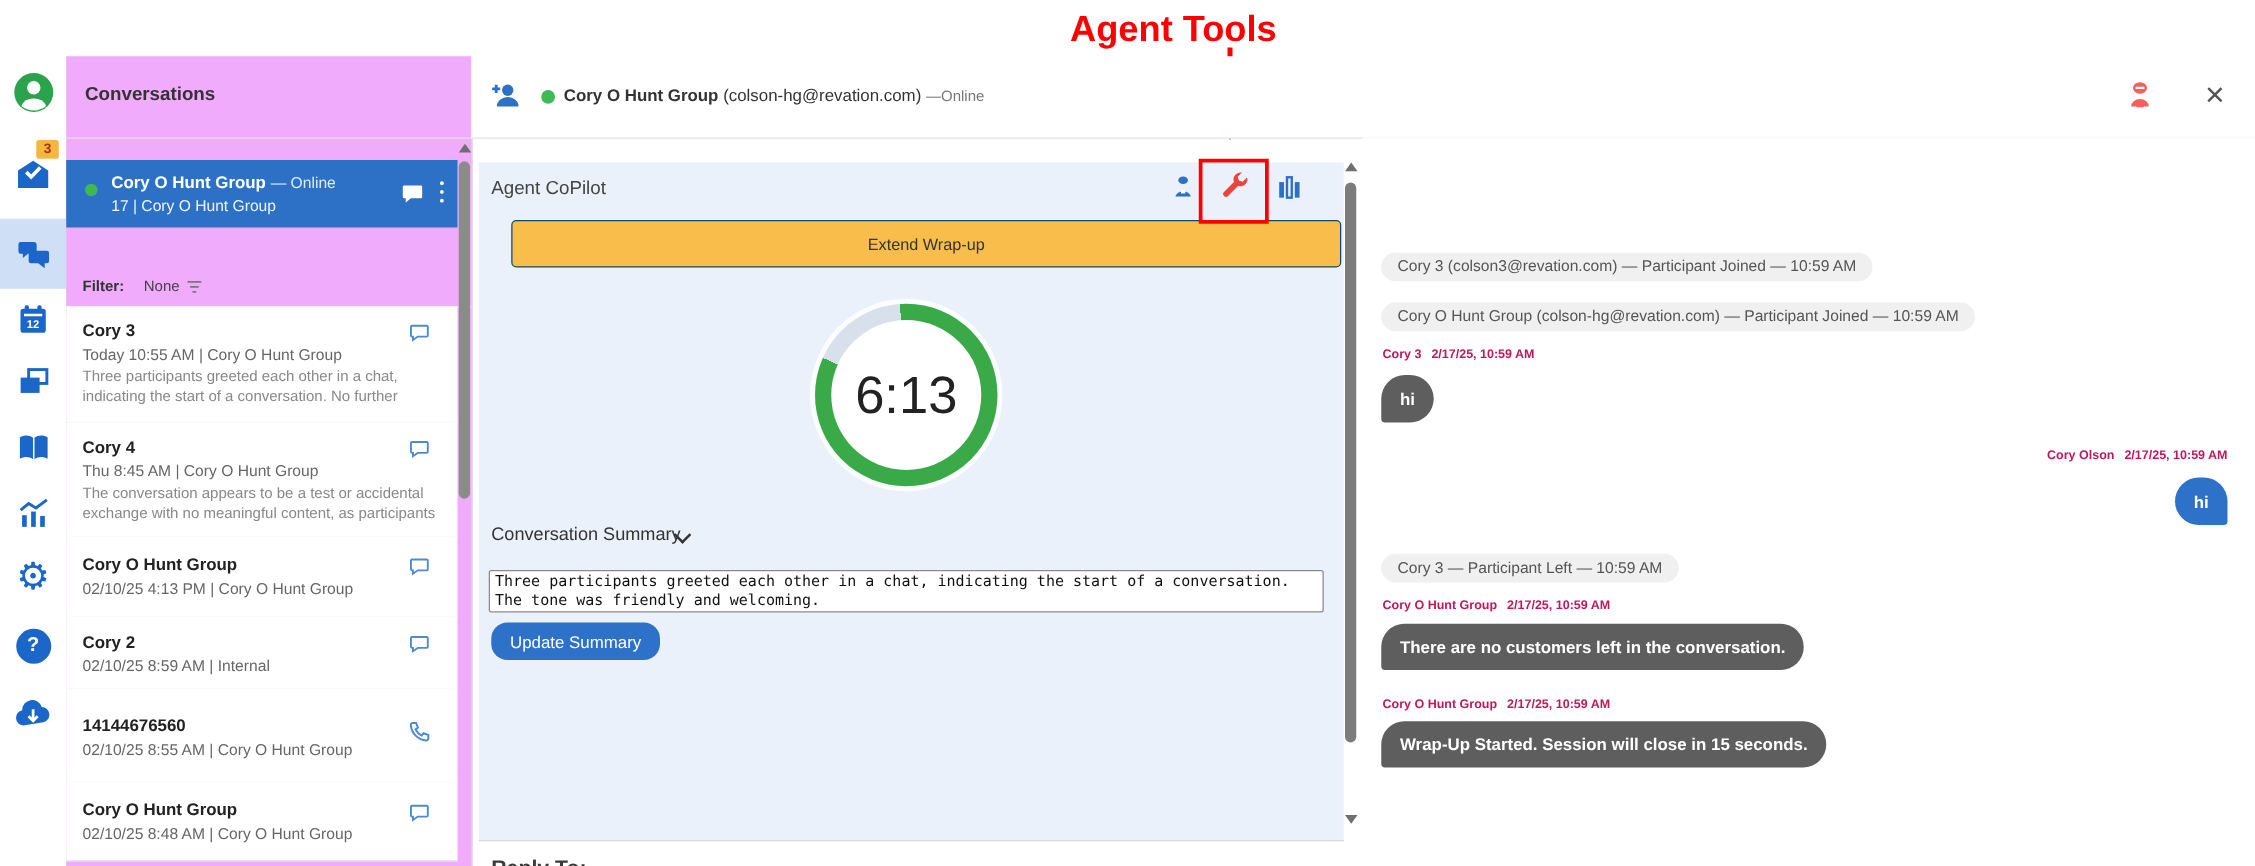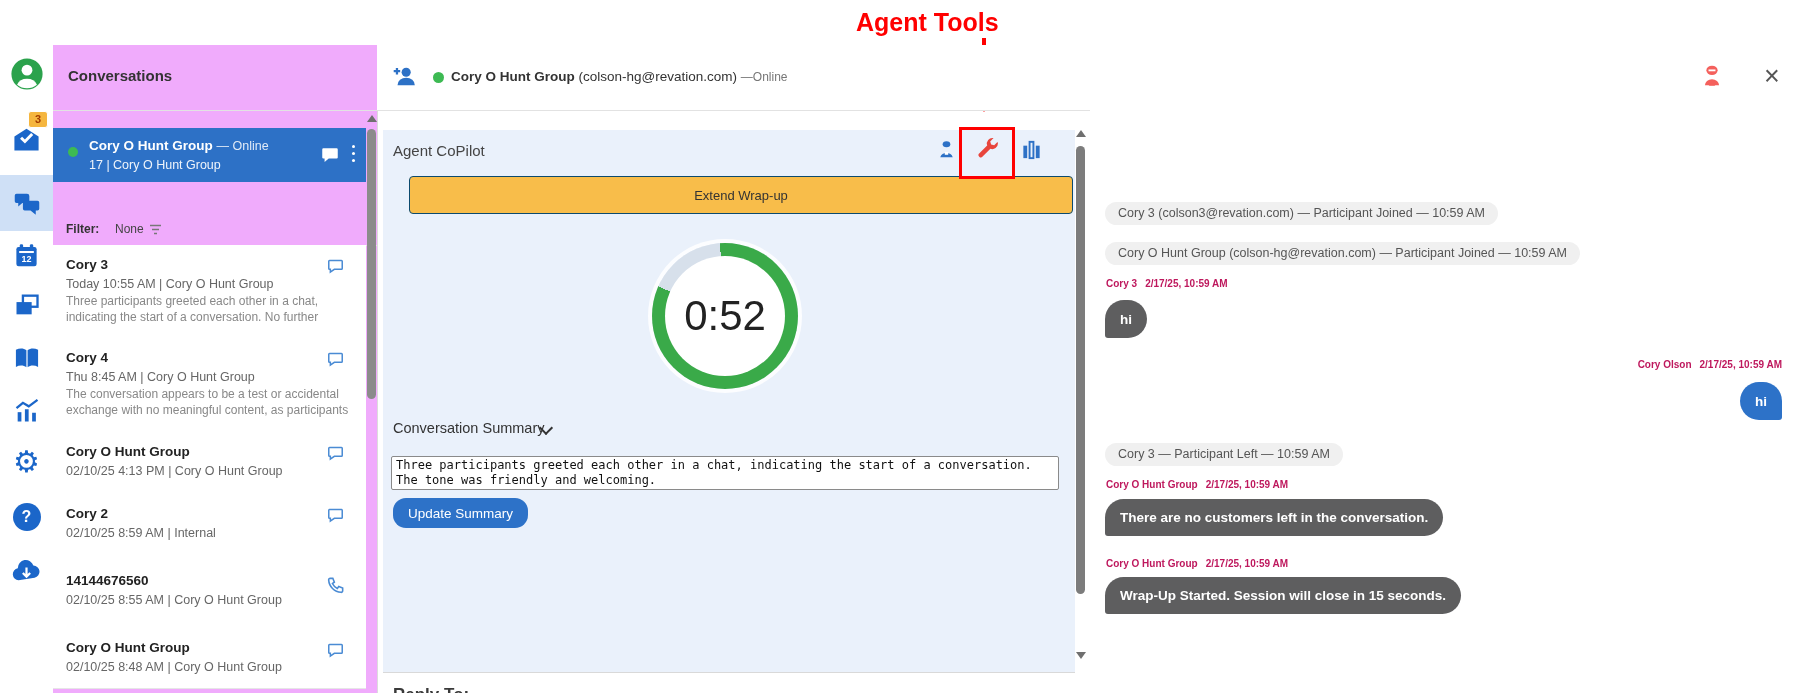--- a/index.html
+++ b/index.html
@@ -1,19 +1,19 @@
 <!DOCTYPE html>
 <html style="--ann-red: #ff0000; --blue: #2d71c6; --icon-blue: #1b66c9; --copilot-bg: #eaf1fb; --yellow: #f8bd4a; --green: #3aaa49; --ring-gray: #d7e0eb; --bubble-gray: #5e5e5f; --bubble-blue: #2d72c8; --pill-bg: #f0f0f0; --salmon: #f4605c; --wrench-red: #e8453c;"><head>
 <meta charset="utf-8">
 <style>
   html,body{margin:0;padding:0;background:#fff;}
   .stage{position:relative;width:1804px;height:693px;overflow:hidden;
          font-family:"Liberation Sans",sans-serif;background:#fff;color:#333;}
   
-  .ann-label{position:absolute;left:856px;top:8px;width:200px;font-size:25px;font-weight:bold;
+  .ann-label{position:absolute;left:856px;top:8px;width:200px;font-size:29px;font-weight:bold;
              color:var(--ann-red);}
   .ann-line{position:absolute;left:982px;top:38px;width:4px;height:60px;background:var(--ann-red);}
   .ann-head{position:absolute;left:973px;top:97px;width:0;height:0;
             border-left:11px solid transparent;border-right:11px solid transparent;
             border-top:15px solid var(--ann-red);}
   .ann-box{position:absolute;left:959px;top:127px;width:50px;height:46px;
            border:3px solid var(--ann-red);z-index:50;}
   
   .sidebar{position:absolute;left:0;top:45px;width:53px;height:648px;background:#fff;
            border-right:1px solid #e3e3e3;}
@@ -353,21 +353,21 @@
       <svg width="23" height="23" viewBox="0 0 24 24" fill="#2d71c6">
           <rect x="3.5" y="8" width="4" height="13"></rect>
           <rect x="10" y="4" width="4" height="17" fill="none" stroke="#2d71c6" stroke-width="2"></rect>
           <rect x="16.5" y="8" width="4" height="13"></rect>
         </svg>
     </span>
 
     <button class="cp-extend">Extend Wrap-up</button>
 
     <div class="timer">
-      <div class="timer-time">0:52</div>
+      <div class="timer-time">6:13</div>
     </div>
 
     <div class="cp-sum-label">Conversation Summary</div>
     <span class="chev cp-sum-chev"></span>
 
     <textarea class="cp-textarea" spellcheck="false" style="">Three participants greeted each other in a chat, indicating the start of a conversation. The tone was friendly and welcoming.</textarea>
 
     <button class="cp-update">Update Summary</button>
   </section>
 

